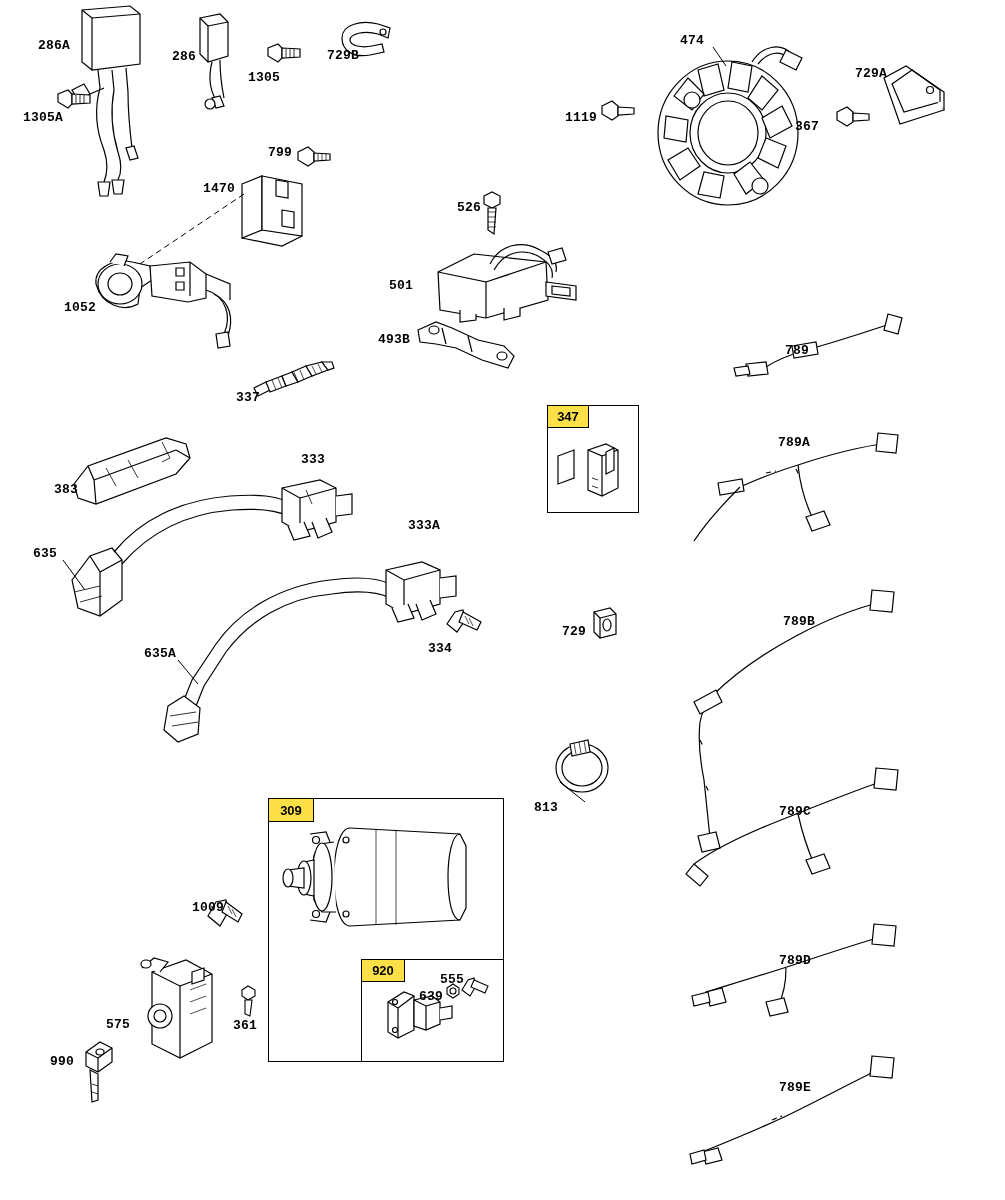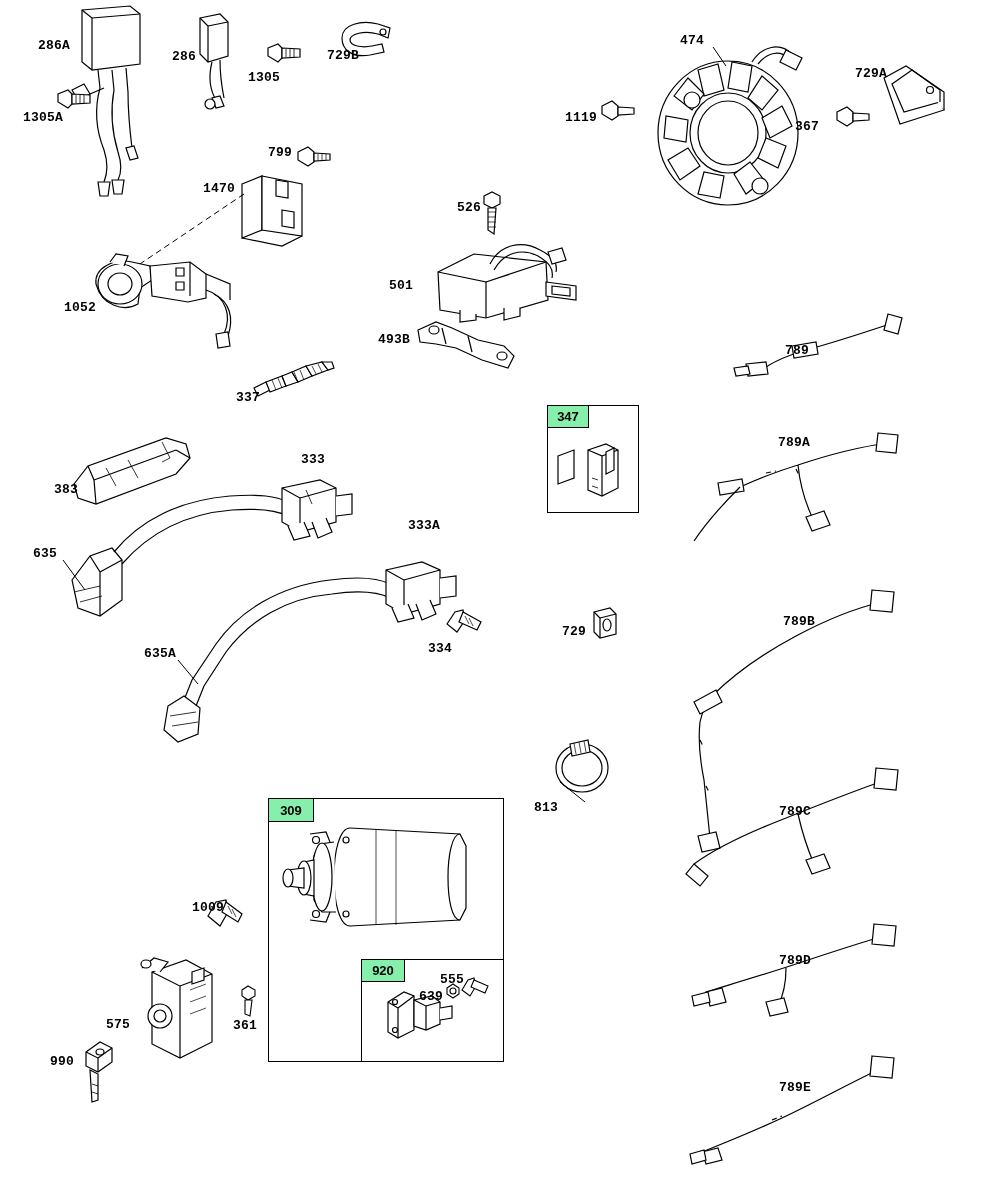--- a/index.html
+++ b/index.html
@@ -34,21 +34,21 @@
     overflow: visible;
   }
   .boxframe {
     position: absolute;
     border: 1.6px solid #000;
     background: transparent;
   }
   .boxtab {
     position: absolute;
     border: 1.6px solid #000;
-    background: #86efac;
+    background: #fde047;
     font-family: "Liberation Sans", sans-serif;
     font-size: 13px;
     font-weight: bold;
     color: #000;
     display: flex;
     align-items: center;
     justify-content: center;
   }
 </style>
 </head>

